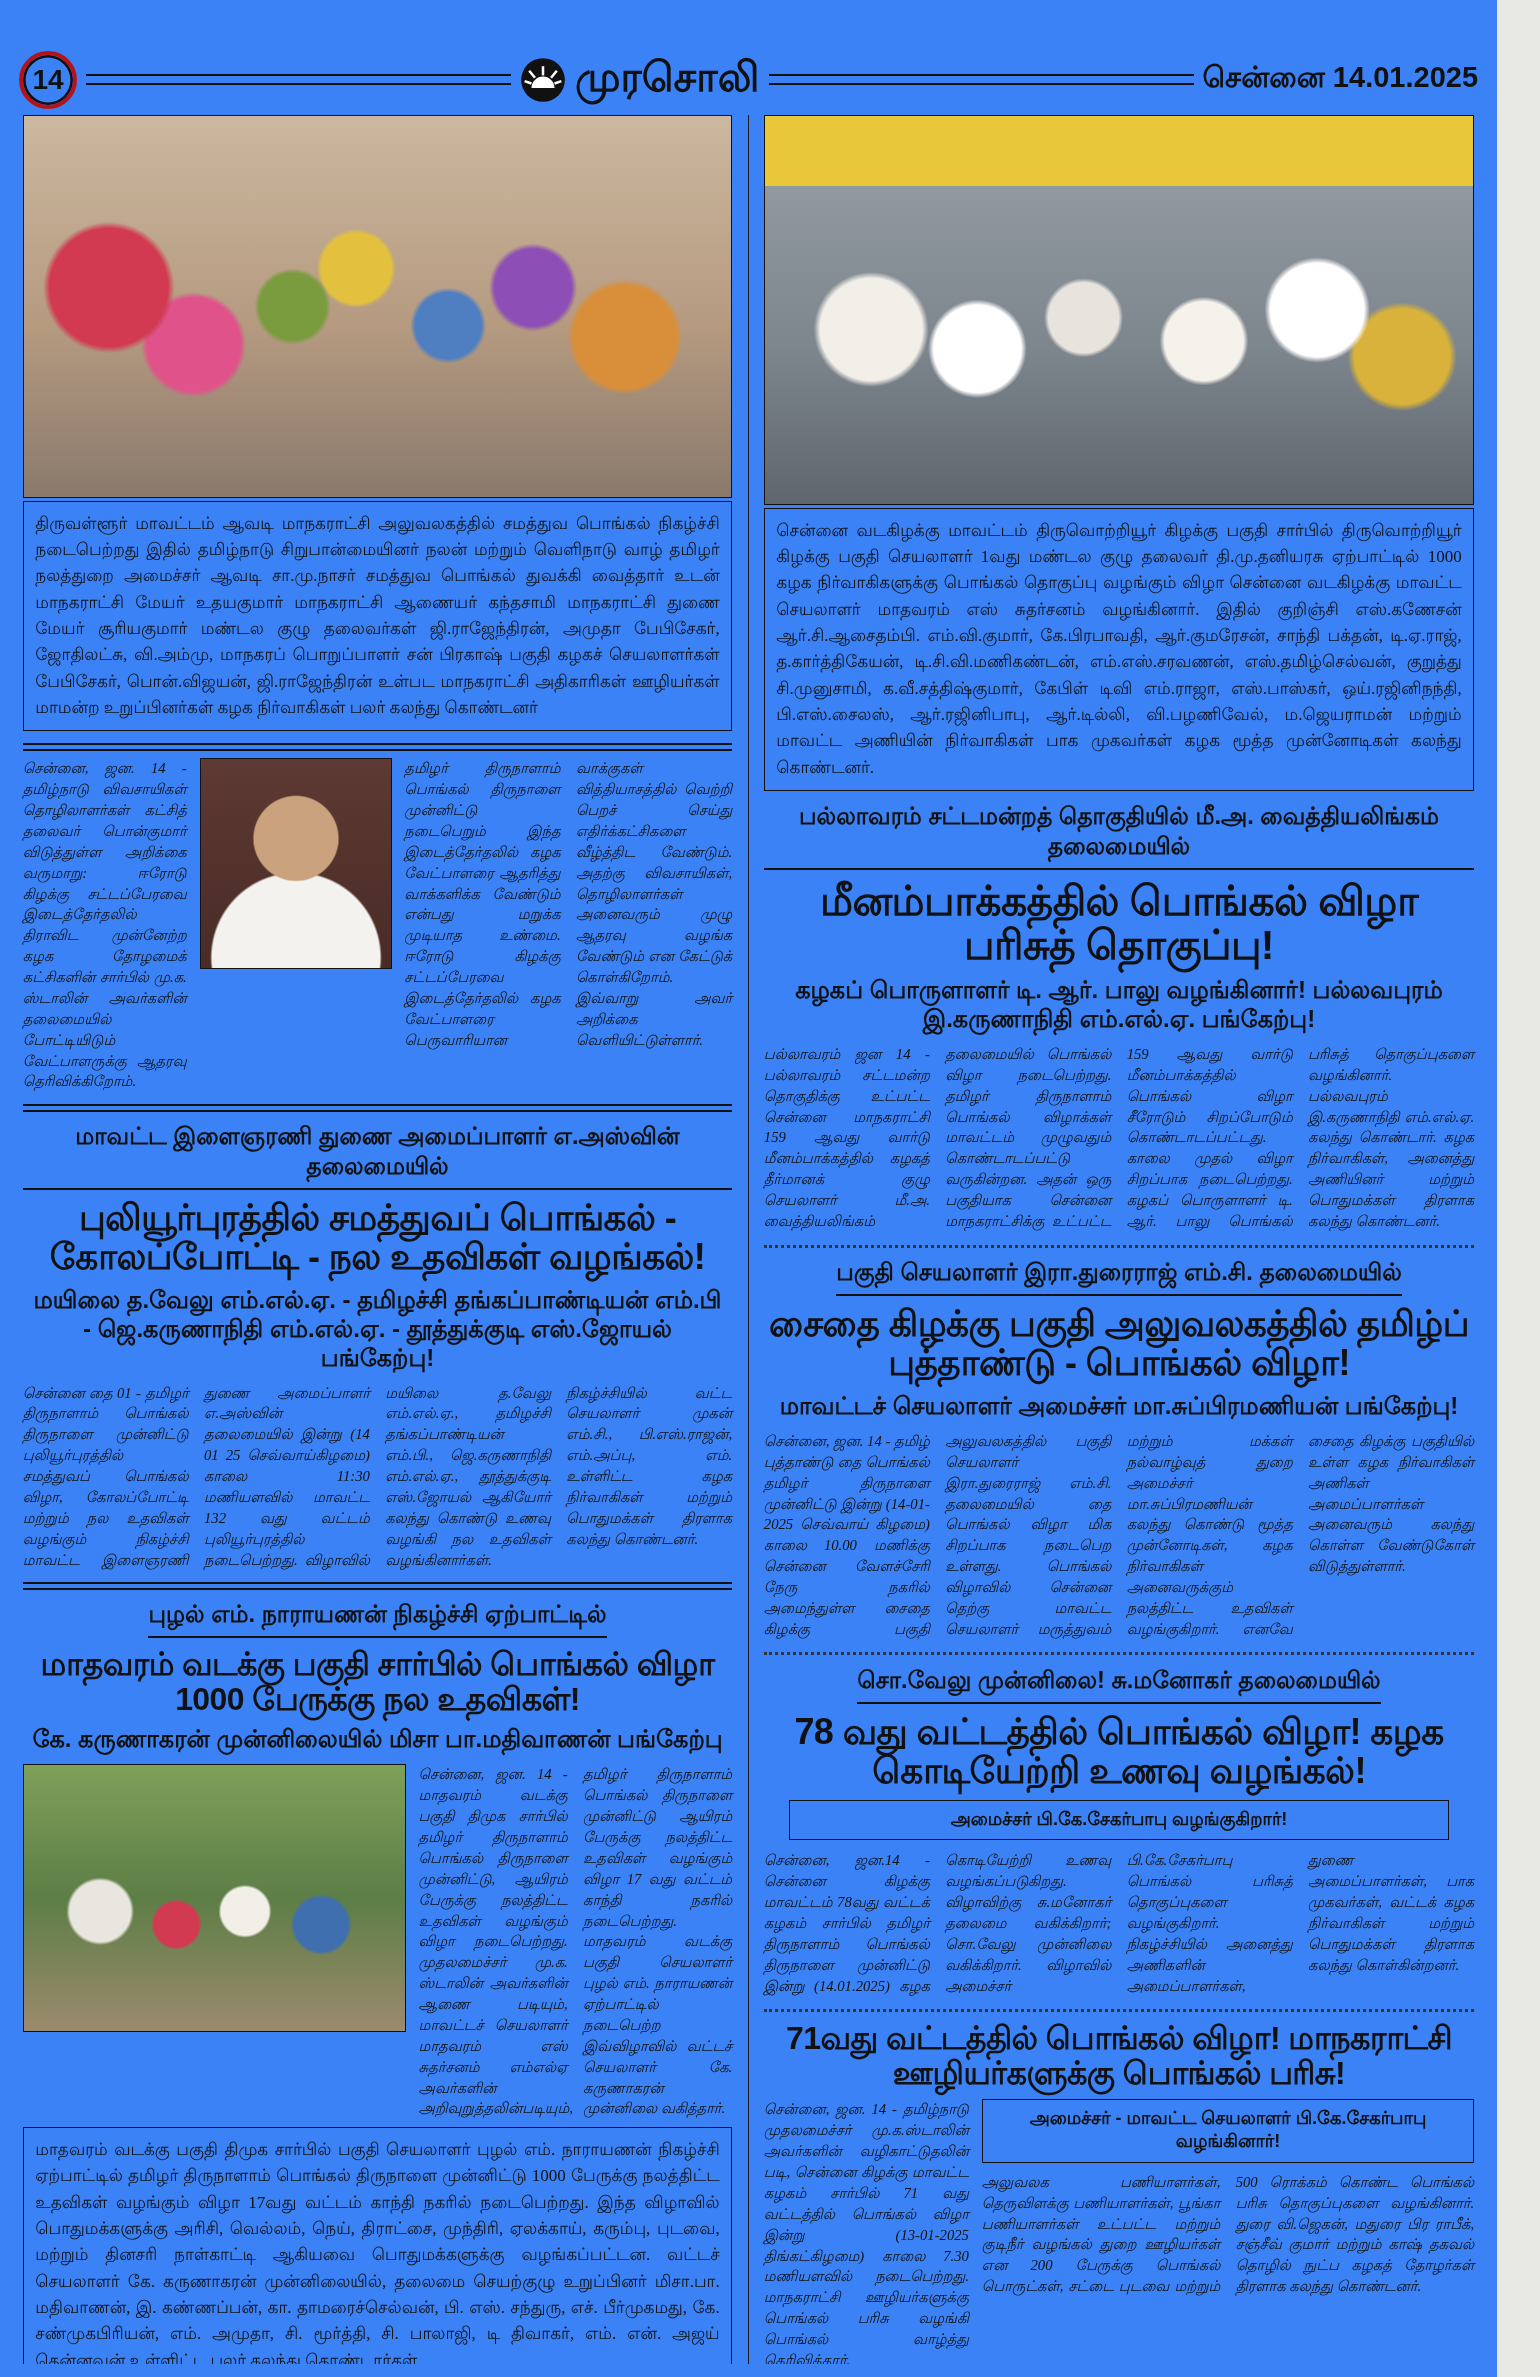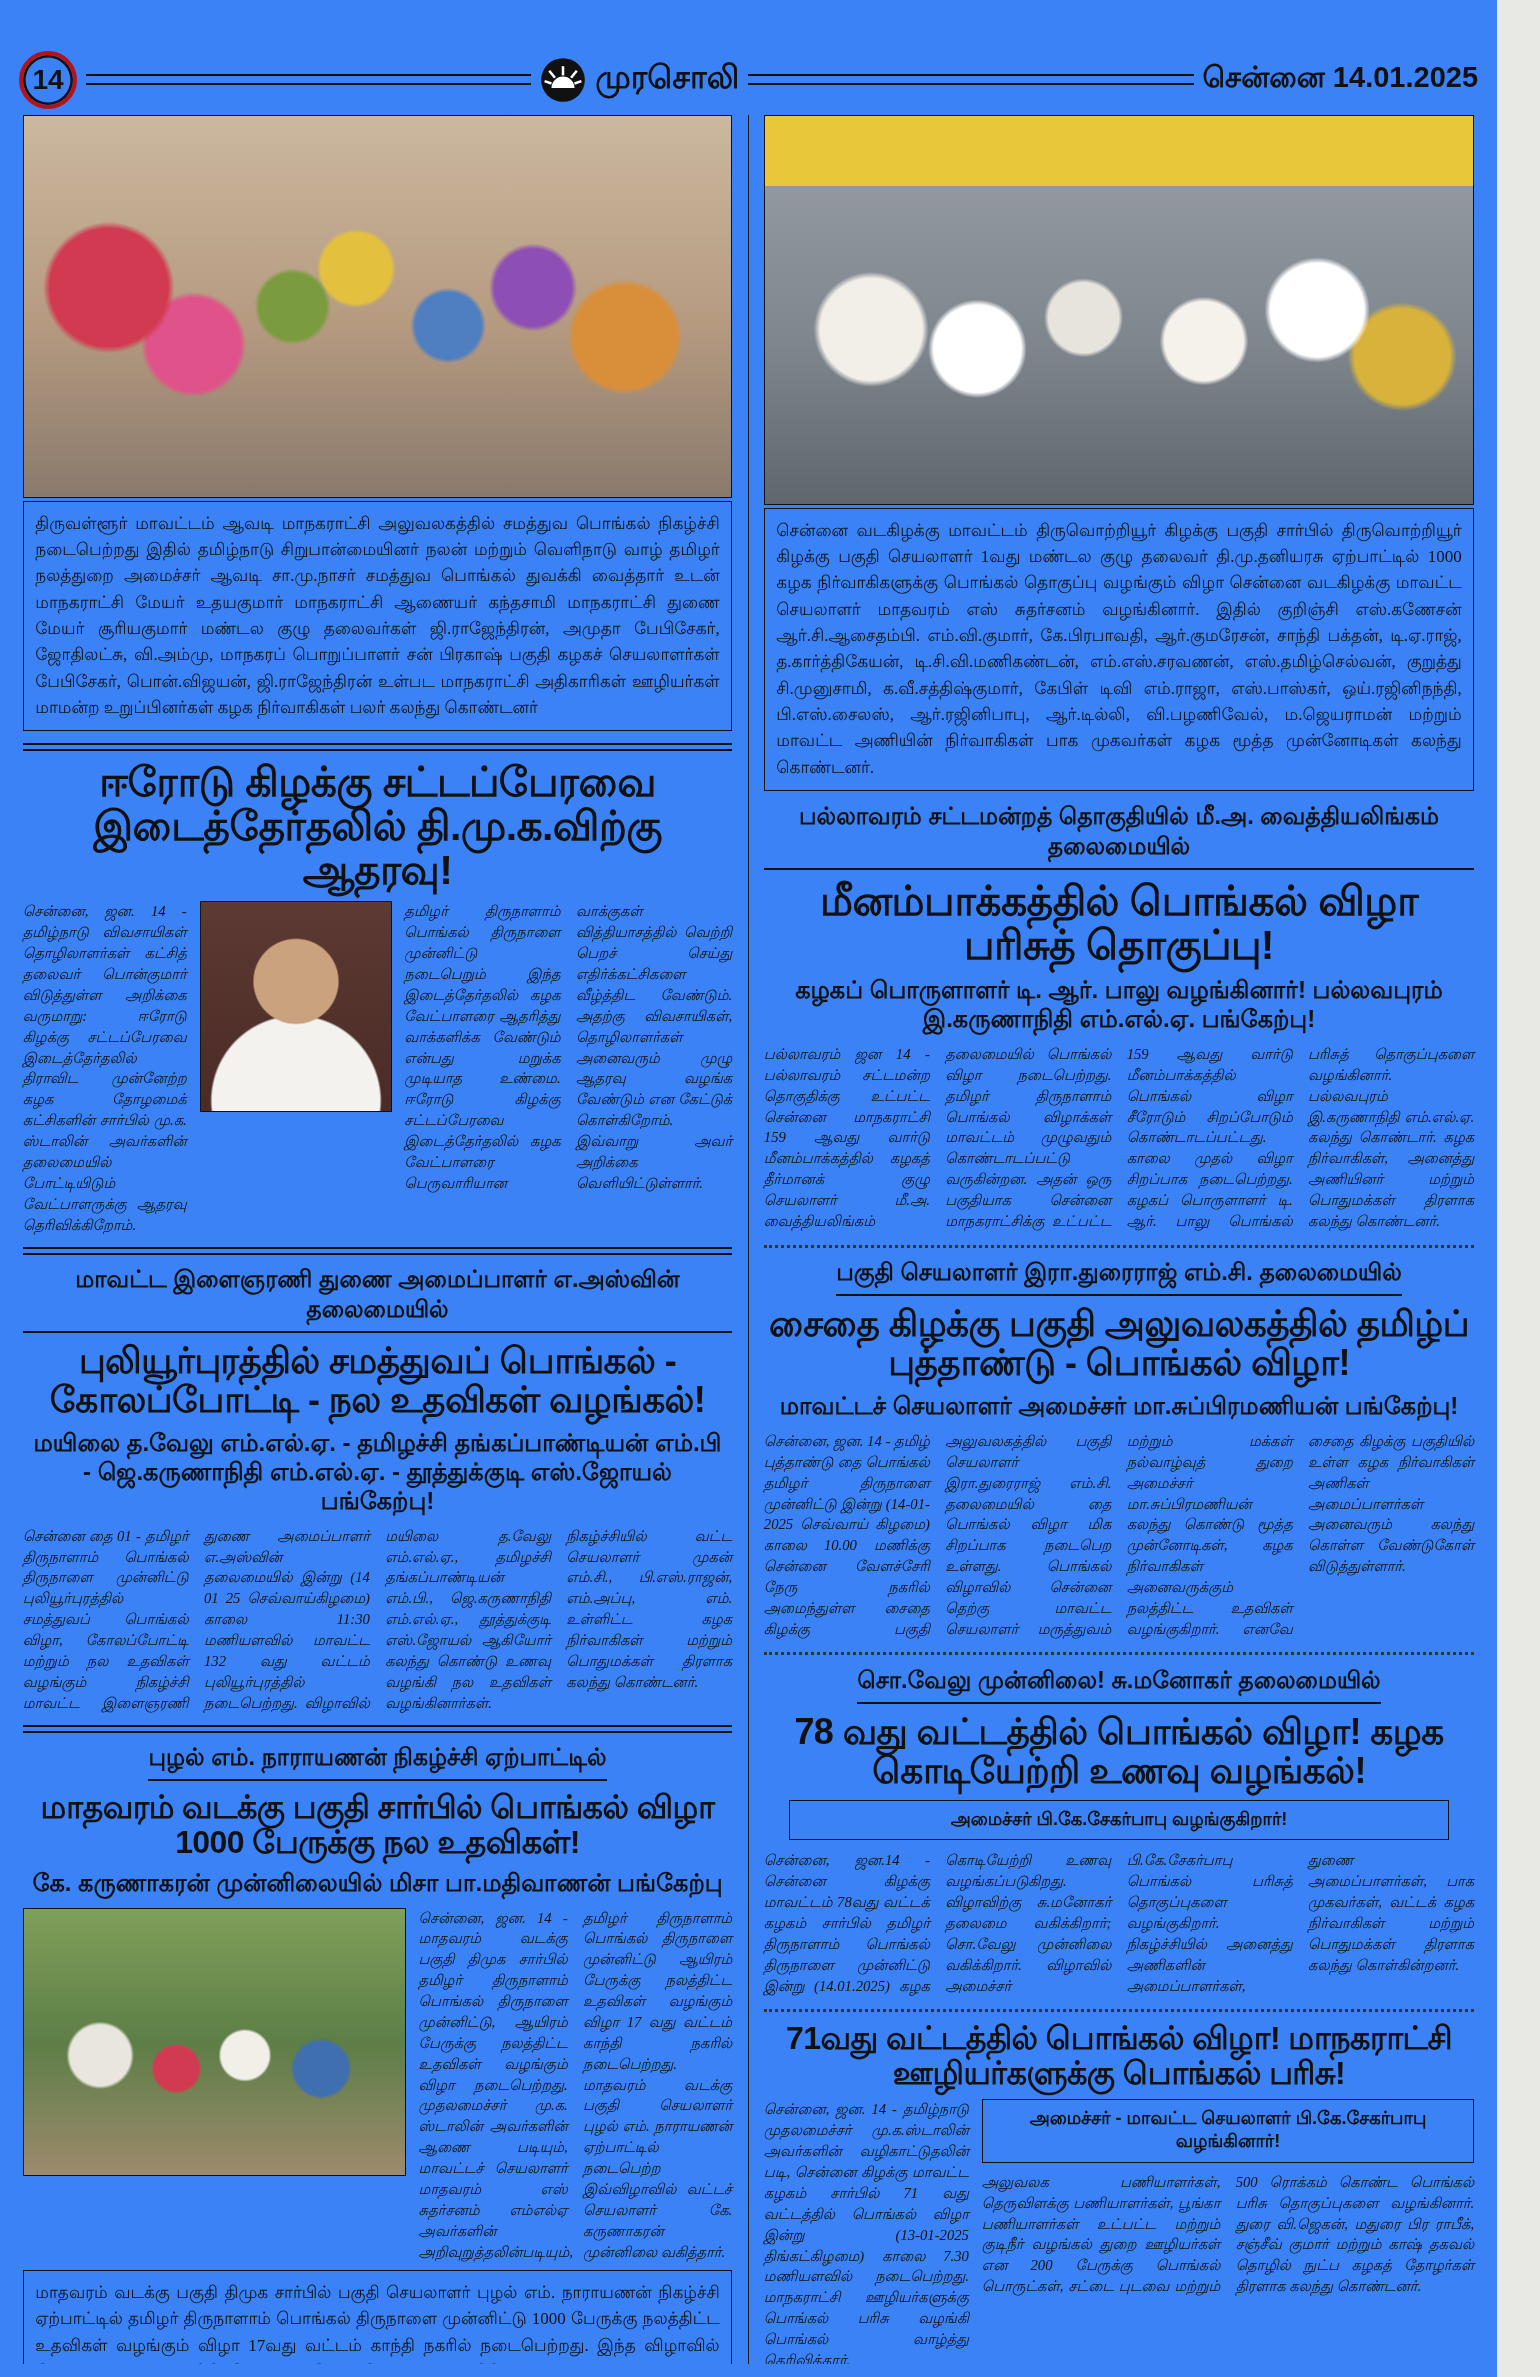--- a/index.html
+++ b/index.html
@@ -6,21 +6,21 @@
   .page{position:relative;width:1497px;height:2377px;background:#3b82f6;overflow:hidden;
         font-family:"Liberation Serif",serif;color:#111;}
   
   .masthead-bar{position:absolute;top:54px;left:19px;right:19px;height:51px;
                 display:flex;align-items:center;gap:9px;}
   .pageno-circle{width:50px;height:50px;border-radius:50%;border:4.5px solid #b5121b;
                  box-shadow:inset 0 0 0 2.6px #111;display:flex;align-items:center;justify-content:center;
                  font-family:"Liberation Sans",sans-serif;font-weight:bold;font-size:28px;flex:none;}
   .hrule{flex:1;height:6.4px;border-top:2.6px solid #111;border-bottom:2.6px solid #111;}
   .logo-circle{width:46px;height:46px;flex:none;}
-  .masthead-title{font-family:"Liberation Sans",sans-serif;font-weight:bold;font-size:32px;flex:none;}
+  .masthead-title{font-family:"Liberation Sans",sans-serif;font-weight:bold;font-size:41px;flex:none;}
   .edition{font-family:"Liberation Sans",sans-serif;font-weight:bold;font-size:29px;flex:none;}
   
   .sheet{position:absolute;top:115px;left:19px;right:19px;bottom:12.8px;display:flex;}
   .half{box-sizing:border-box;overflow:hidden;}
   .half.left{width:50%;padding:0 15.3px 0 3.8px;border-right:1.9px solid #1a1a1a;}
   .half.right{width:50%;padding:0 3.8px 0 15.3px;}
   
   .photo{border:1.9px solid #111;box-sizing:border-box;}
   .ph-left-top{height:383px;background:
      radial-gradient(circle at 12% 45%, #d23a52 0 9%, transparent 10%),
@@ -102,21 +102,20 @@
   <div class="sheet">
 
     <div class="half left">
 
       <div class="photo ph-left-top"></div>
       <div class="caption-box">திருவள்ளூர் மாவட்டம் ஆவடி மாநகராட்சி அலுவலகத்தில் சமத்துவ பொங்கல் நிகழ்ச்சி நடைபெற்றது இதில் தமிழ்நாடு சிறுபான்மையினர் நலன் மற்றும் வெளிநாடு வாழ் தமிழர் நலத்துறை அமைச்சர் ஆவடி சா.மு.நாசர் சமத்துவ பொங்கல் துவக்கி வைத்தார் உடன் மாநகராட்சி மேயர் உதயகுமார் மாநகராட்சி ஆணையர் கந்தசாமி மாநகராட்சி துணை மேயர் சூரியகுமார் மண்டல குழு தலைவர்கள் ஜி.ராஜேந்திரன், அமுதா பேபிசேகர், ஜோதிலட்சு, வி.அம்மு, மாநகரப் பொறுப்பாளர் சன் பிரகாஷ் பகுதி கழகச் செயலாளர்கள் பேபிசேகர், பொன்.விஜயன், ஜி.ராஜேந்திரன் உள்பட மாநகராட்சி அதிகாரிகள் ஊழியர்கள் மாமன்ற உறுப்பினர்கள் கழக நிர்வாகிகள் பலர் கலந்து கொண்டனர்</div>
 
       <div class="rule-double"></div>
 
       <div>
-        <div class="headline hl-xl">ஈரோடு கிழக்கு சட்டப்பேரவை இடைத்தேர்தலில் தி.மு.க.விற்கு ஆதரவு!</div>
         <div class="flexrow">
           <div class="bodytxt grow">சென்னை, ஜன. 14 - தமிழ்நாடு விவசாயிகள் தொழிலாளர்கள் கட்சித் தலைவர் பொன்குமார் விடுத்துள்ள அறிக்கை வருமாறு: ஈரோடு கிழக்கு சட்டப்பேரவை இடைத்தேர்தலில் திராவிட முன்னேற்ற கழக தோழமைக் கட்சிகளின் சார்பில் மு.க. ஸ்டாலின் அவர்களின் தலைமையில் போட்டியிடும் வேட்பாளருக்கு ஆதரவு தெரிவிக்கிறோம்.</div>
           <div class="photo ph-portrait"></div>
           <div class="bodytxt cols-2 grow" style="flex:2;">தமிழர் திருநாளாம் பொங்கல் திருநாளை முன்னிட்டு நடைபெறும் இந்த இடைத்தேர்தலில் கழக வேட்பாளரை ஆதரித்து வாக்களிக்க வேண்டும் என்பது மறுக்க முடியாத உண்மை. ஈரோடு கிழக்கு சட்டப்பேரவை இடைத்தேர்தலில் கழக வேட்பாளரை பெருவாரியான வாக்குகள் வித்தியாசத்தில் வெற்றி பெறச் செய்து எதிர்க்கட்சிகளை வீழ்த்திட வேண்டும். அதற்கு விவசாயிகள், தொழிலாளர்கள் அனைவரும் முழு ஆதரவு வழங்க வேண்டும் என கேட்டுக் கொள்கிறோம். இவ்வாறு அவர் அறிக்கை வெளியிட்டுள்ளார்.</div>
         </div>
       </div>
 
       <div class="rule-double"></div>
 
       <div>

